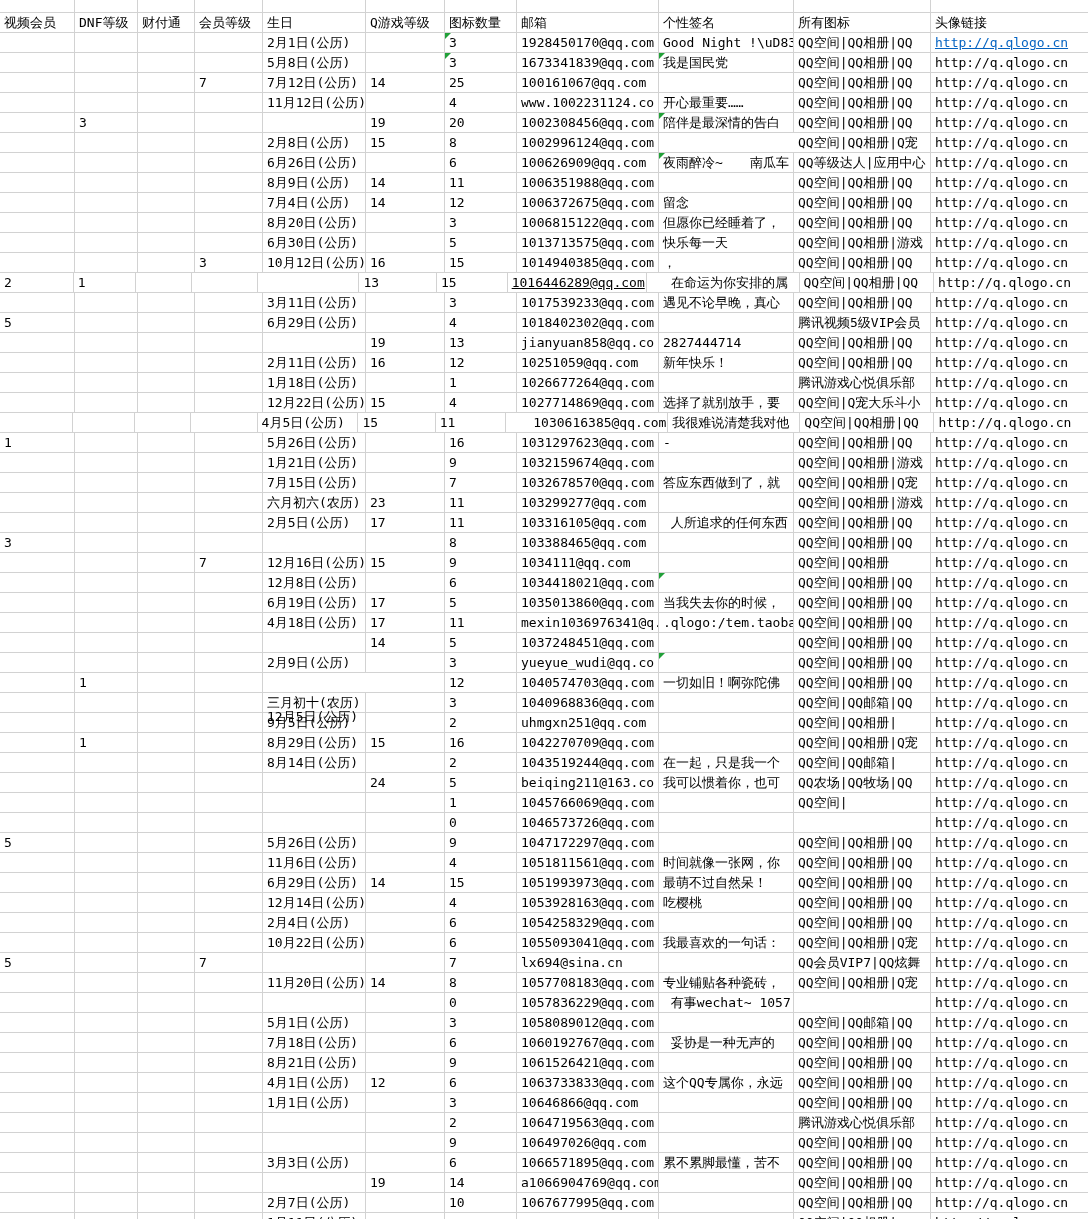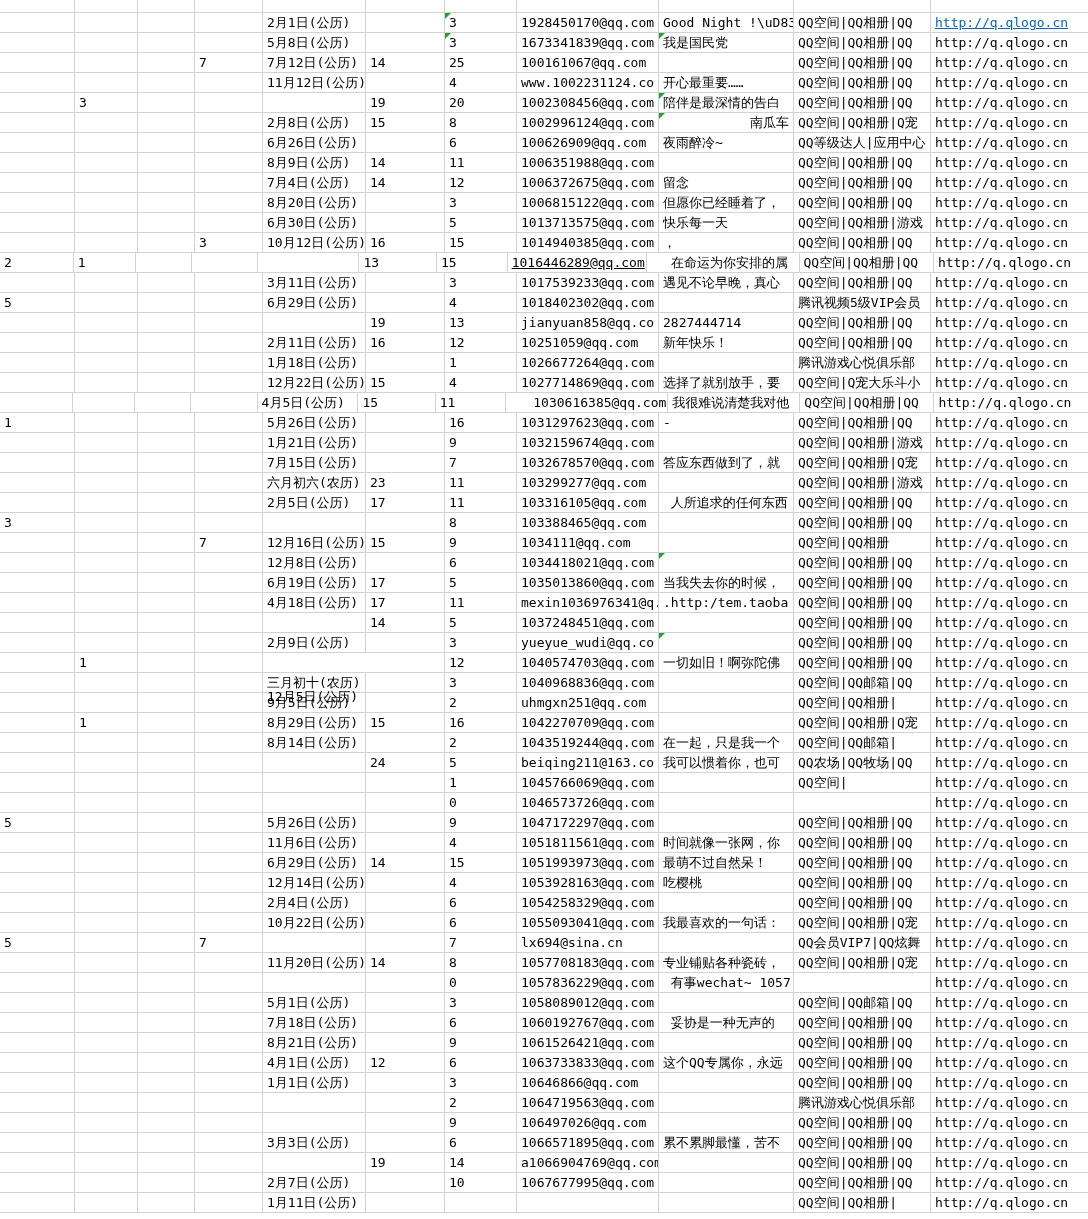--- a/index.html
+++ b/index.html
@@ -35,20 +35,33 @@
       <div class="cell" style="width: 57px;"></div>
       <div class="cell" style="width: 68px;"></div>
       <div class="cell" style="width: 103px;"></div>
       <div class="cell" style="width: 79px;"></div>
       <div class="cell" style="width: 72px;"></div>
       <div class="cell" style="width: 142px;"></div>
       <div class="cell" style="width: 135px;"></div>
       <div class="cell" style="width: 137px;"></div>
       <div class="cell" style="width: 157px;"></div>
     </div>
+  <div class="row" id="header-row">
+      <div class="cell" style="width: 75px;">视频会员</div>
+      <div class="cell" style="width: 63px;">DNF等级</div>
+      <div class="cell" style="width: 57px;">财付通</div>
+      <div class="cell" style="width: 68px;">会员等级</div>
+      <div class="cell" style="width: 103px;">生日</div>
+      <div class="cell" style="width: 79px;">Q游戏等级</div>
+      <div class="cell" style="width: 72px;">图标数量</div>
+      <div class="cell" style="width: 142px;">邮箱</div>
+      <div class="cell" style="width: 135px;">个性签名</div>
+      <div class="cell" style="width: 137px;">所有图标</div>
+      <div class="cell" style="width: 157px;">头像链接</div>
+    </div>
   <div id="data-rows">
       <div class="row">
         <div class="cell" style="width: 75px;"></div>
         <div class="cell" style="width: 63px;"></div>
         <div class="cell" style="width: 57px;"></div>
         <div class="cell" style="width: 68px;"></div>
         <div class="cell" style="width: 103px;">2月1日(公历)</div>
         <div class="cell" style="width: 79px;"></div>
         <div class="cell" style="width: 72px;">3<span class="tri"></span></div>
         <div class="cell" style="width: 142px;">1928450170@qq.com</div>
@@ -110,21 +123,21 @@
       </div>
       <div class="row">
         <div class="cell" style="width: 75px;"></div>
         <div class="cell" style="width: 63px;"></div>
         <div class="cell" style="width: 57px;"></div>
         <div class="cell" style="width: 68px;"></div>
         <div class="cell" style="width: 103px;">2月8日(公历)</div>
         <div class="cell" style="width: 79px;">15</div>
         <div class="cell" style="width: 72px;">8</div>
         <div class="cell" style="width: 142px;">1002996124@qq.com</div>
-        <div class="cell right" style="width: 135px;">南瓜车<span class="tri"></span></div>
+        <div class="cell right" style="width: 135px; margin-top: 20px;">南瓜车<span class="tri"></span></div>
         <div class="cell" style="width: 137px;">QQ空间|QQ相册|Q宠</div>
         <div class="cell" style="width: 157px;">http://q.qlogo.cn</div>
       </div>
       <div class="row">
         <div class="cell" style="width: 75px;"></div>
         <div class="cell" style="width: 63px;"></div>
         <div class="cell" style="width: 57px;"></div>
         <div class="cell" style="width: 68px;"></div>
         <div class="cell" style="width: 103px;">6月26日(公历)</div>
         <div class="cell" style="width: 79px;"></div>
@@ -422,21 +435,21 @@
       </div>
       <div class="row">
         <div class="cell" style="width: 75px;"></div>
         <div class="cell" style="width: 63px;"></div>
         <div class="cell" style="width: 57px;"></div>
         <div class="cell" style="width: 68px;"></div>
         <div class="cell" style="width: 103px;">4月18日(公历)</div>
         <div class="cell" style="width: 79px;">17</div>
         <div class="cell" style="width: 72px;">11</div>
         <div class="cell" style="width: 142px;">mexin1036976341@q.</div>
-        <div class="cell" style="width: 135px;">.http:/tem.taoba</div>
+        <div class="cell" style="width: 135px;">.qlogo:/tem.taoba</div>
         <div class="cell" style="width: 137px;">QQ空间|QQ相册|QQ</div>
         <div class="cell" style="width: 157px;">http://q.qlogo.cn</div>
       </div>
       <div class="row">
         <div class="cell" style="width: 75px;"></div>
         <div class="cell" style="width: 63px;"></div>
         <div class="cell" style="width: 57px;"></div>
         <div class="cell" style="width: 68px;"></div>
         <div class="cell" style="width: 103px;"></div>
         <div class="cell" style="width: 79px;">14</div>

